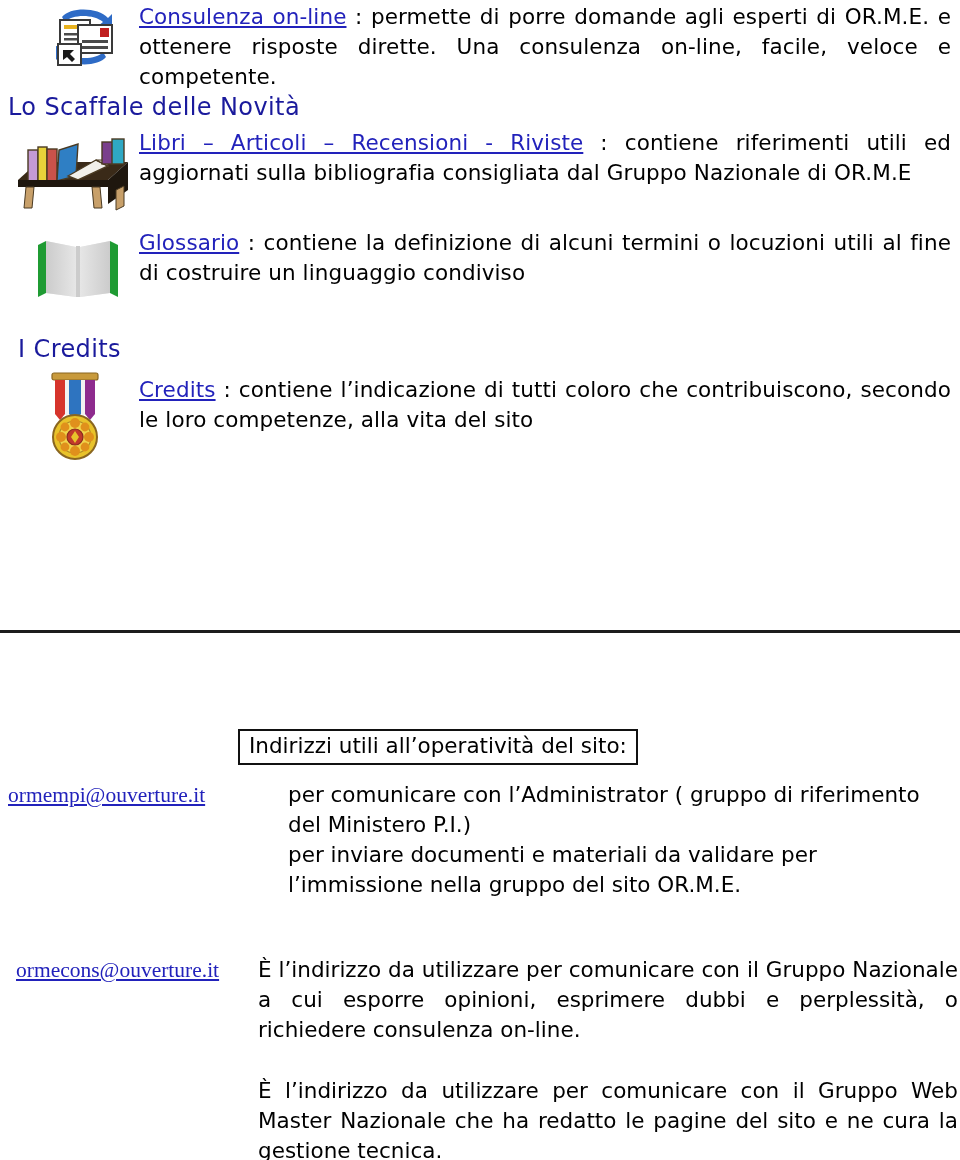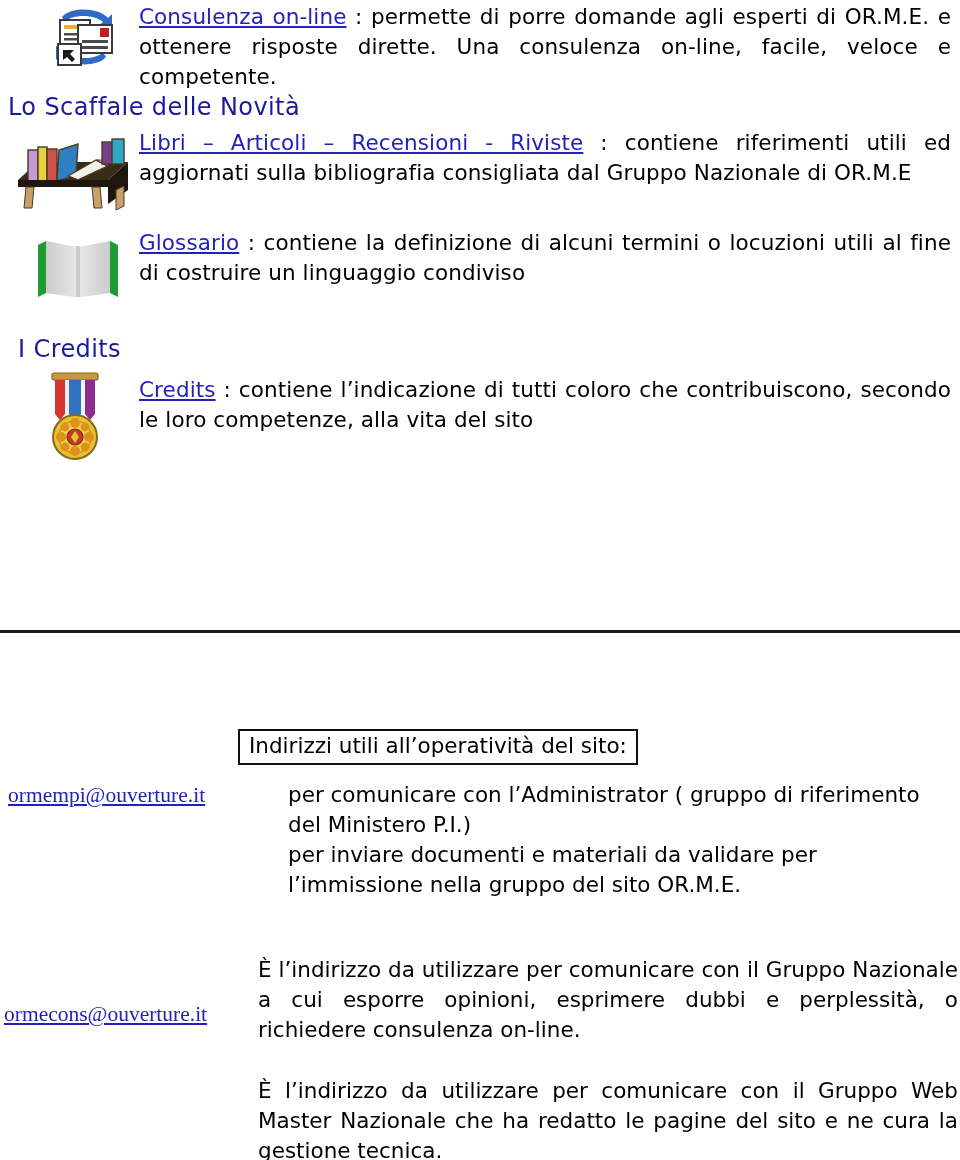--- a/index.html
+++ b/index.html
@@ -223,18 +223,18 @@
   <div class="hrule" style="top:630px;"></div>
 
   <div class="boxed" style="left:238px; top:729px;">Indirizzi utili all’operatività del sito:</div>
 
   <div class="mail-addr" style="left:8px; top:780px;">ormempi@ouverture.it</div>
   <div class="mail-desc" style="left:258px; top:780px; width:700px;">
     <span class="indent">per comunicare con l’Administrator ( gruppo di riferimento del Ministero P.I.)</span>
     <span class="indent">per inviare documenti e materiali da validare per l’immissione nella gruppo del sito OR.M.E.</span>
   </div>
 
-  <div class="mail-addr" style="left:4px; top:955px;margin-top:44px;">ormecons@ouverture.it</div>
+  <div class="mail-addr" style="left:16px; top:955px;">ormecons@ouverture.it</div>
   <div class="mail-desc just" style="left:258px; top:955px; width:700px;">È l’indirizzo da utilizzare per comunicare con il Gruppo Nazionale a cui esporre opinioni, esprimere dubbi e perplessità, o  richiedere consulenza on-line.</div>
 
   <div class="mail-desc just" style="left:258px; top:1076px; width:700px;">È l’indirizzo da utilizzare per comunicare con il Gruppo Web Master Nazionale che ha redatto le pagine del sito e ne cura la gestione tecnica.</div>
 
 </div>
 
 </body></html>

